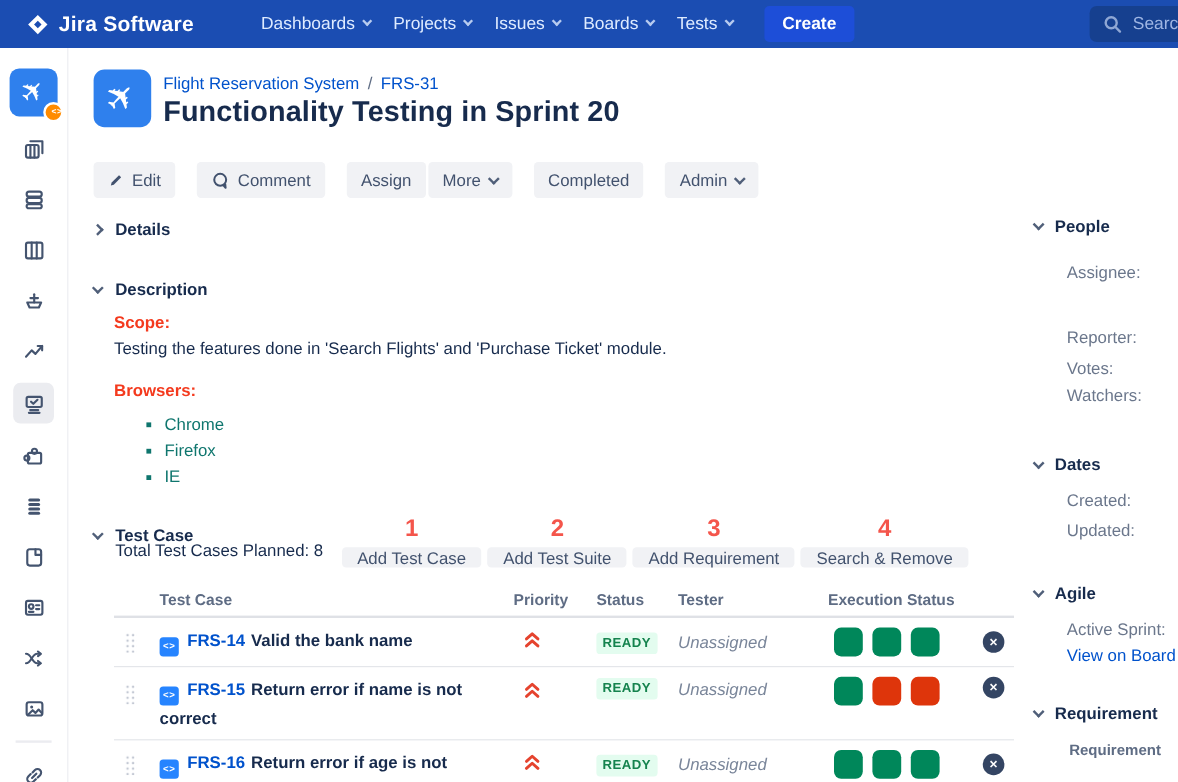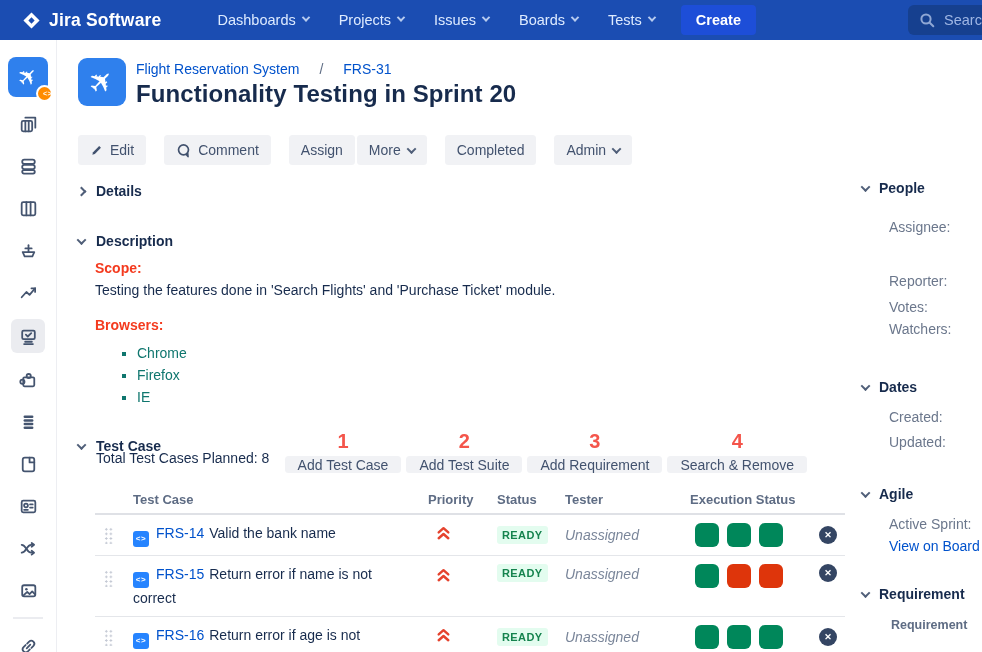--- a/index.html
+++ b/index.html
@@ -6,21 +6,21 @@
   html,body { width:982px; height:652px; }
   body {
     position: relative; overflow: hidden; background:#fff;
     font-family:"Liberation Sans", sans-serif; color:#172b4d;
   }
   
   .navbar{position:absolute;top:0;left:0;width:982px;height:40px;background:#1b4db2;
     display:flex;align-items:center;color:#deebff;}
   .logo{display:flex;align-items:center;gap:8px;margin-left:22px;color:#fff;
     font-size:17.5px;font-weight:600;letter-spacing:.2px;cursor:pointer;}
-  .nav-menus{display:flex;gap:30px;margin-left:56px;font-size:14.5px;font-weight:500;}
+  .nav-menus{display:flex;gap:19px;margin-left:56px;font-size:14.5px;font-weight:500;}
   .nav-item{display:flex;align-items:center;gap:7px;cursor:pointer;}
   .chev{display:inline-block;width:7px;height:7px;border-right:2px solid currentColor;
     border-bottom:2px solid currentColor;}
   .chev.down{transform:rotate(45deg) translate(-1px,-1px);}
   .chev.right{transform:rotate(-45deg);}
   .nav-item .chev{opacity:.8;width:6px;height:6px;margin-top:-3px;}
   .create-btn{margin-left:26px;background:#1d4ed8;color:#fff;border:none;border-radius:4px;
     height:30px;padding:0 15px;font-size:14.5px;font-weight:600;font-family:inherit;cursor:pointer;}
   .search-box{position:absolute;left:908px;top:5px;height:30px;width:120px;background:#16408f;
     border-radius:6px;display:flex;align-items:center;gap:9px;padding:0 11px;}
@@ -40,21 +40,21 @@
     cursor:pointer;flex:none;}
   .lb-icon.active{background:#ebecf0;border-radius:6px;height:34px;}
   .lb-divider{width:30px;border-top:2px solid #ebecf0;margin-top:12px;flex:none;}
   .lb-icon svg{display:block;}
   
   .main{position:absolute;left:57px;top:40px;width:805px;height:612px;padding:18px 0 0 21px;}
   .issue-header{display:flex;gap:10px;}
   .issue-avatar{position:relative;width:48px;height:48px;border-radius:9px;background:#2f80ed;
     display:grid;place-items:center;flex:none;}
   .issue-avatar .plane{color:#fff;font-size:30px;transform:rotate(-45deg);line-height:1;}
-  .breadcrumb{display:flex;gap:20px;font-size:14px;margin-top:3px;align-items:center;}
+  .breadcrumb{display:flex;gap:7px;font-size:14px;margin-top:3px;align-items:center;}
   .breadcrumb a{color:#0052cc;text-decoration:none;cursor:pointer;}
   .breadcrumb .sep{color:#5e6c84;}
   .page-title{font-size:24px;font-weight:600;color:#172b4d;margin-top:3px;letter-spacing:.1px;}
   
   .toolbar{display:flex;align-items:center;margin-top:27px;}
   .btn{height:30px;padding:0 12px;background:#f1f2f5;border:none;border-radius:3.5px;
     color:#42526e;font-size:14px;font-weight:500;font-family:inherit;display:inline-flex;
     align-items:center;gap:7px;cursor:pointer;white-space:nowrap;}
   .tb-gap{width:18px;flex:none;}
   .tb-tiny-gap{width:2px;flex:none;}
@@ -78,21 +78,21 @@
   .tc-num{color:#f4554b;font-size:20px;font-weight:700;line-height:1.1;}
   .tc-col .btn{height:17px;padding:0 13px;}
   
   .tc-table{margin:12px 0 0 17px;width:750px;font-size:14px;}
   .t-grid{display:grid;grid-template-columns:38px 295px 69px 68px 125px 125px 30px;align-items:center;}
   .t-head{height:30px;border-bottom:2px solid #dfe1e6;color:#5e6c84;font-size:13px;font-weight:600;}
   .t-row{border-bottom:1.5px solid #e4e6ea;padding:8px 0;min-height:40px;}
   .drag{width:10px;height:17px;margin-left:9px;cursor:grab;
     background-image:radial-gradient(#c4c9d4 1.05px, transparent 1.25px);
     background-size:4.6px 4.6px;}
-  .cell-tc{padding-right:18px;line-height:1.45;}
+  .cell-tc{padding-right:18px;line-height:1.45;font-weight:bold;}
   .ticon{display:inline-grid;place-items:center;width:16px;height:16px;border-radius:3px;
     background:#2684ff;color:#fff;font-size:8px;font-weight:700;vertical-align:-3px;margin-right:7px;}
   .ticon::before{content:"<>";letter-spacing:.5px;}
   .key-link{color:#0052cc;text-decoration:none;cursor:pointer;margin-right:5px;}
   .badge{display:inline-block;background:#e3fcef;color:#15834e;font-size:11px;font-weight:700;
     padding:3px 5px;border-radius:3px;letter-spacing:.4px;}
   .tester{font-style:italic;color:#7a869a;}
   .exec{display:flex;gap:8px;padding-left:5px;}
   .sq{width:24px;height:24px;border-radius:6px;cursor:pointer;}
   .sq[data-color="green"]{background:#00875a;}

